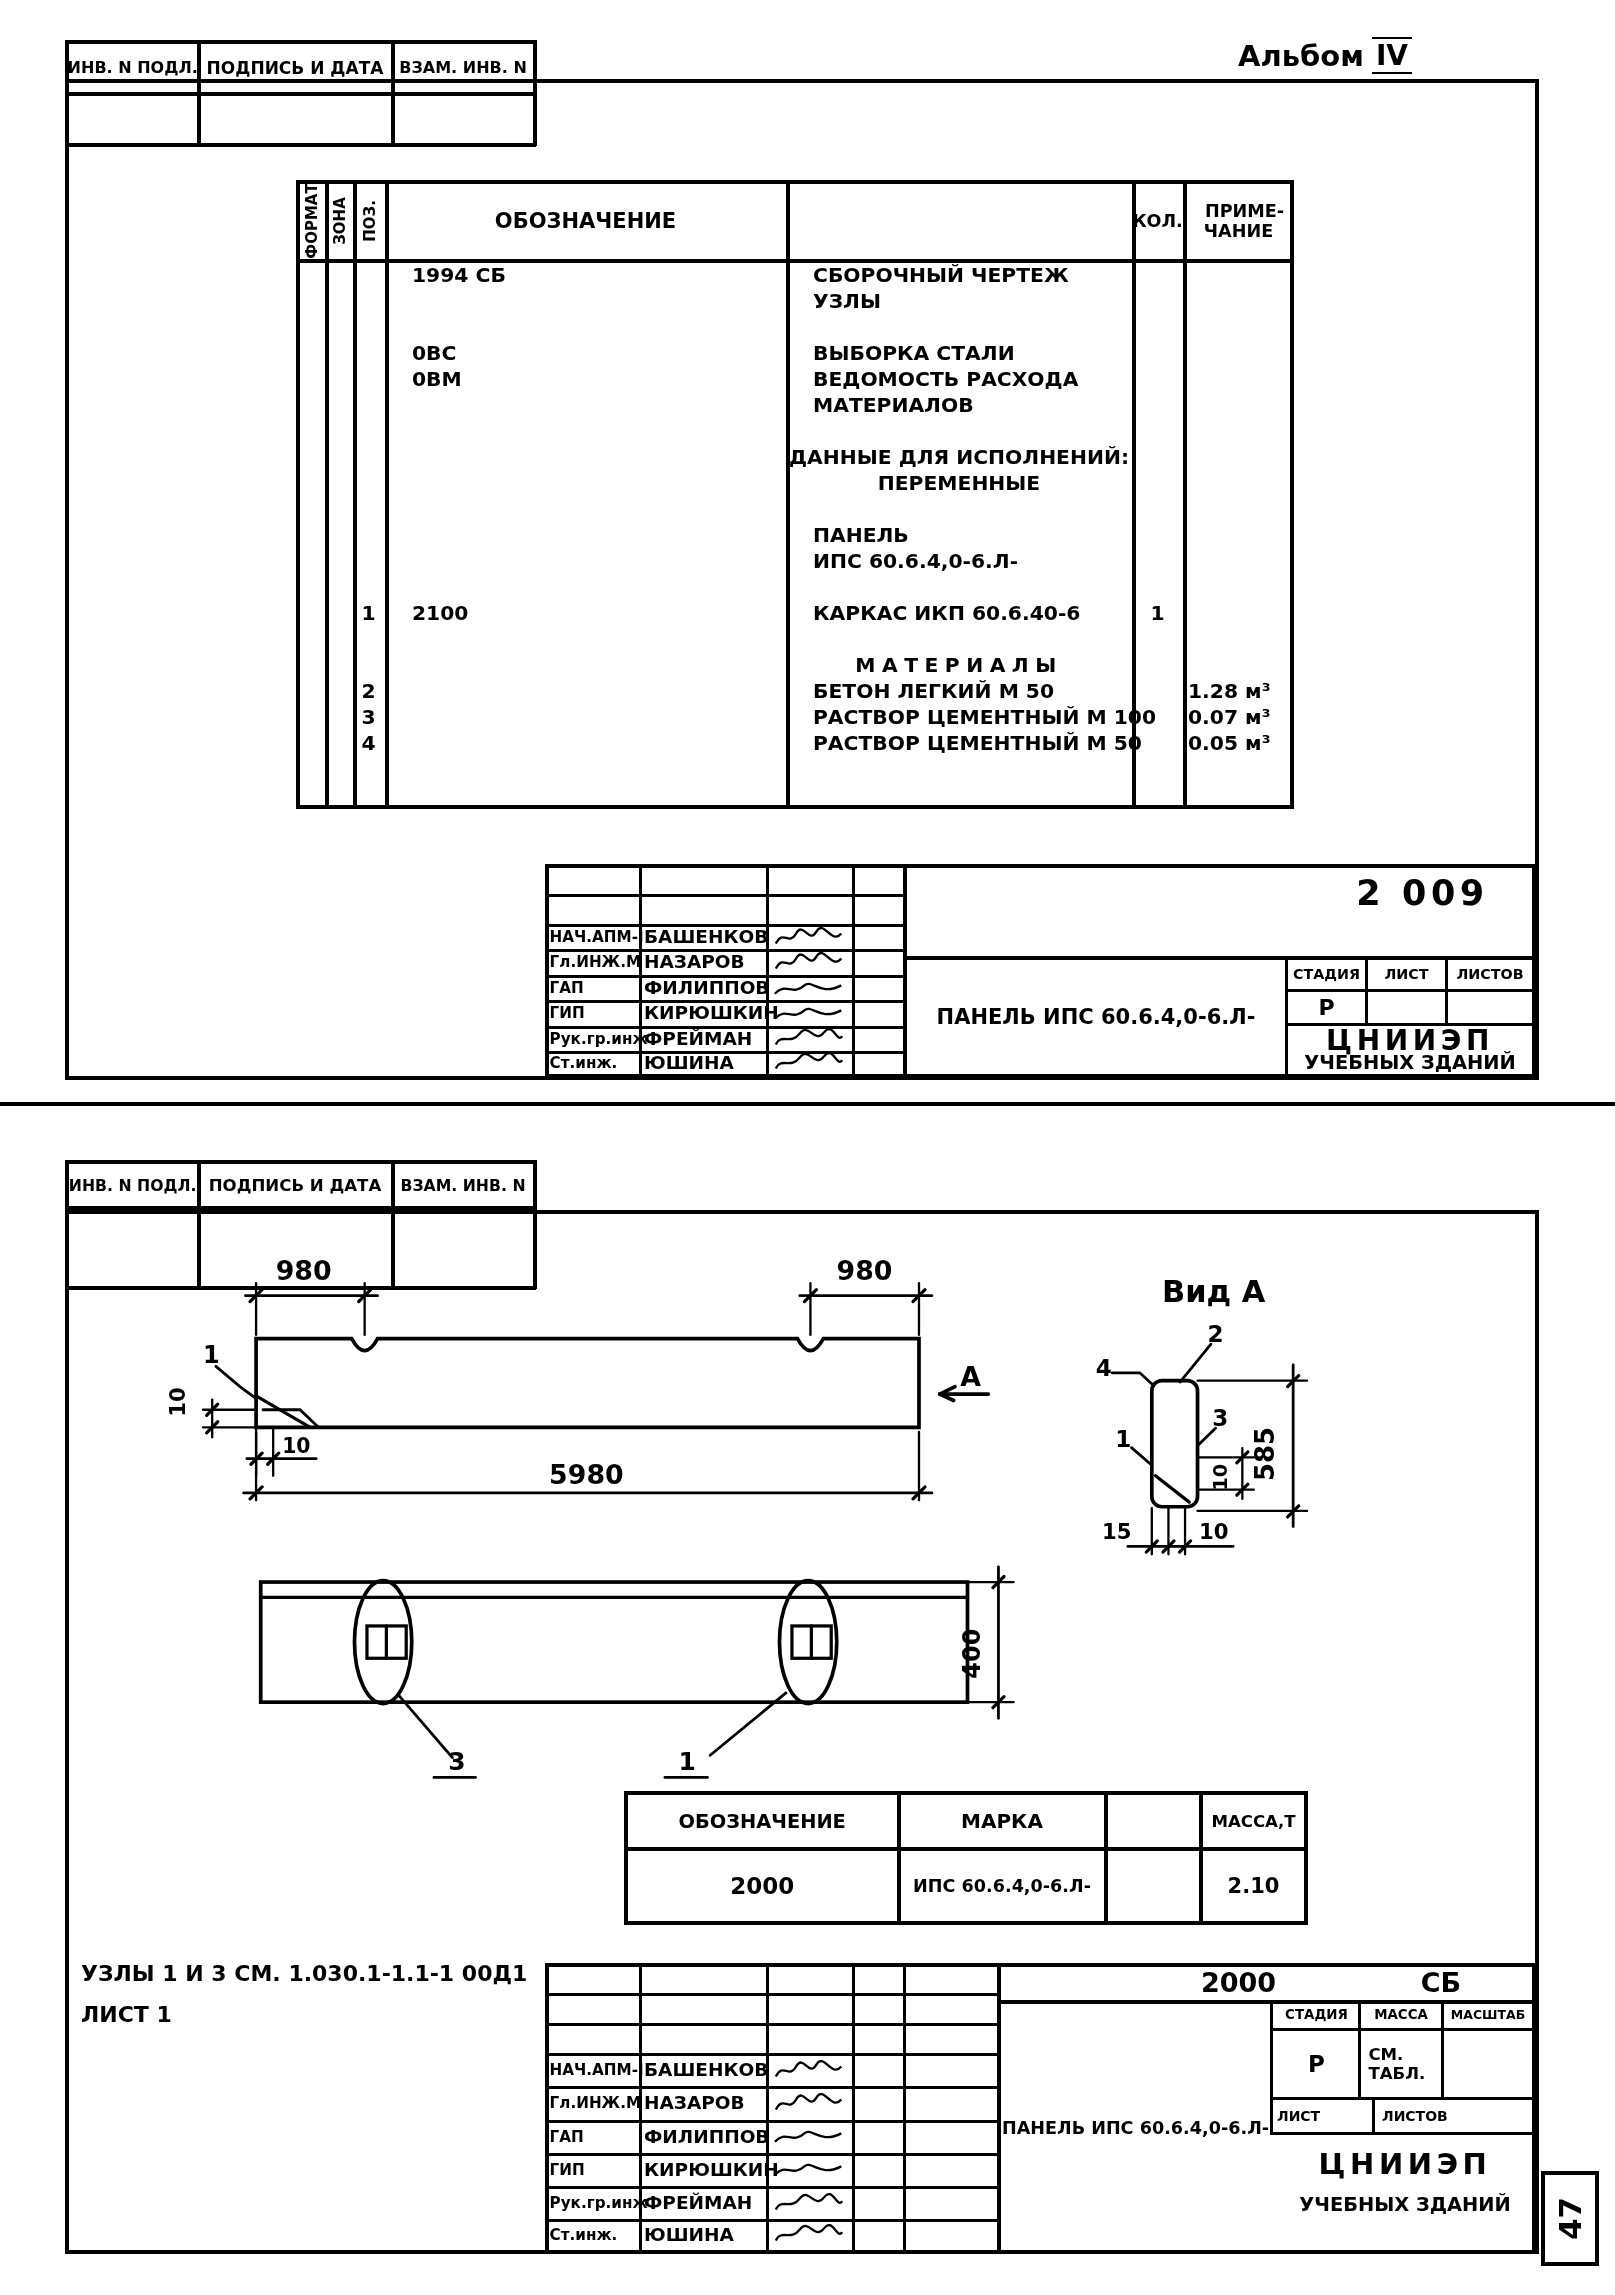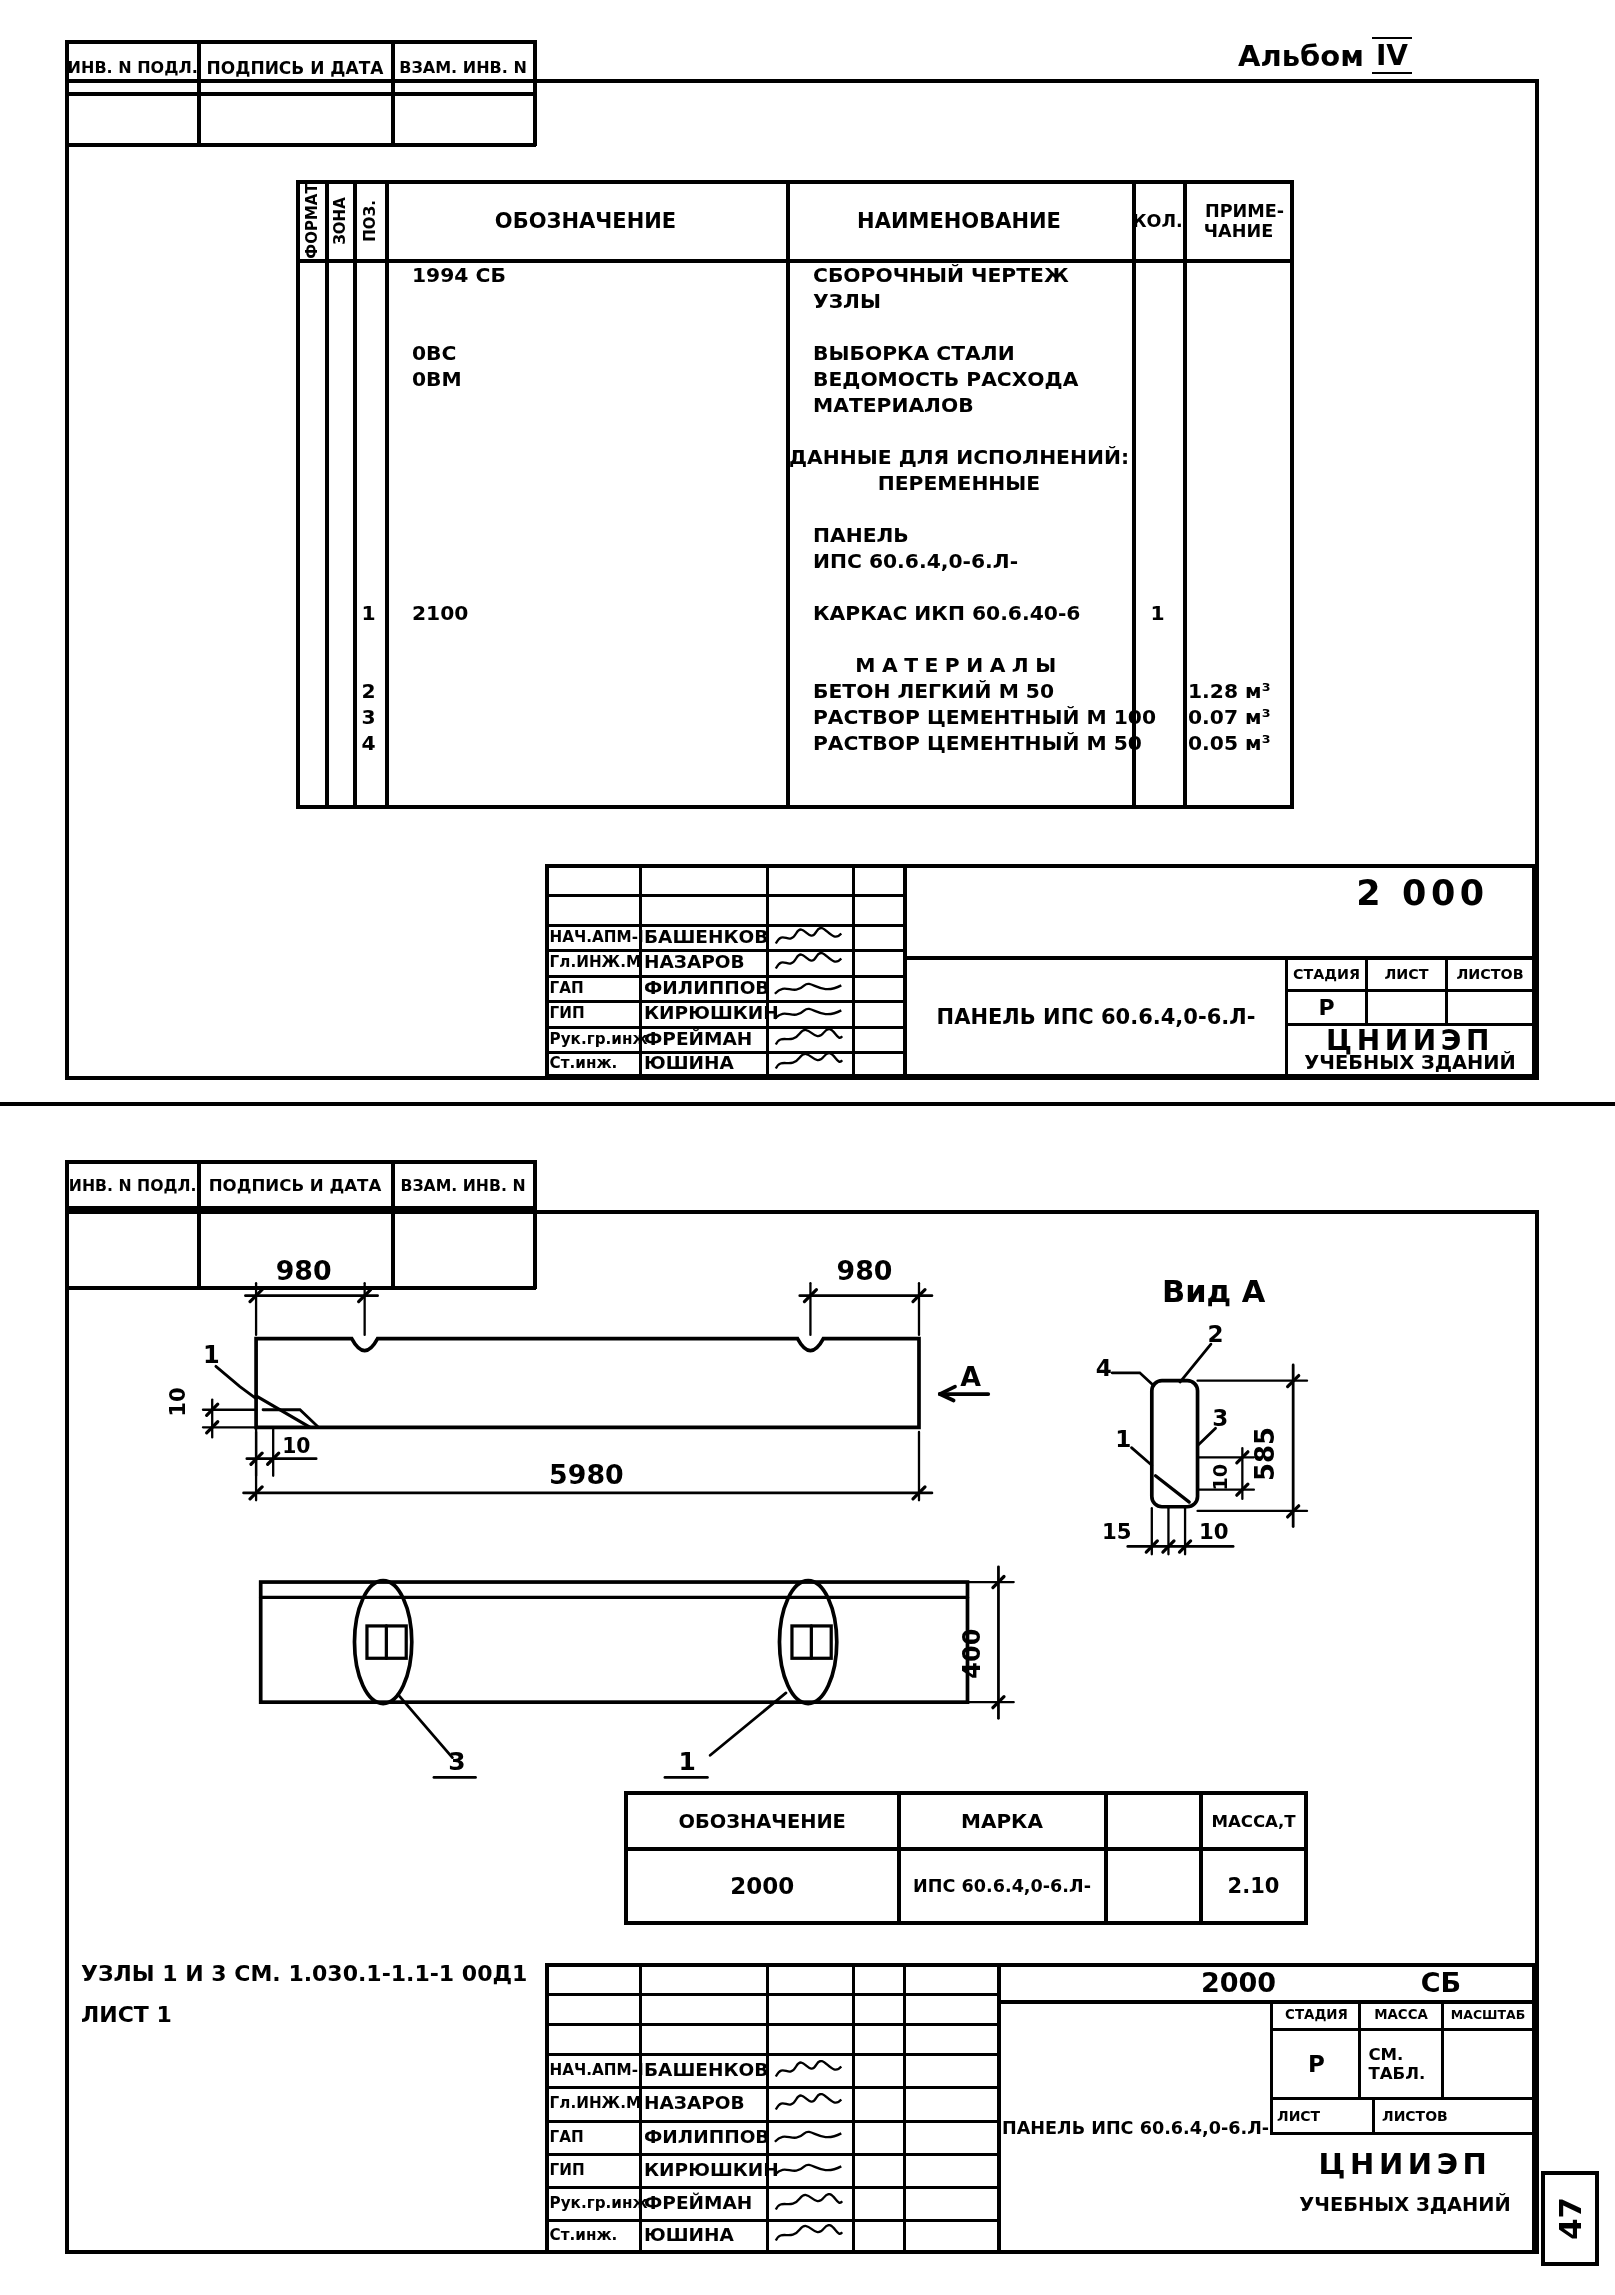--- a/index.html
+++ b/index.html
@@ -71,21 +71,20 @@
     <span class="cell" style="left:0;top:3.7px;width:30.5px;height:75px;">
         <i class="vtext" style="font-style:normal;font-size:15px;">ФОРМАТ</i>
       </span>
     <span class="cell" style="left:29px;top:3.7px;width:30.5px;height:75px;">
         <i class="vtext" style="font-style:normal;font-size:15px;">ЗОНА</i>
       </span>
     <span class="cell" style="left:57px;top:3.7px;width:33px;height:75px;">
         <i class="vtext" style="font-style:normal;font-size:15px;">ПОЗ.</i>
       </span>
     <span class="cell" style="left:89px;top:3.7px;width:401px;height:75px;font-size:21px;">ОБОЗНАЧЕНИЕ</span>
-    <span class="cell" style="left:490px;top:3.7px;width:346px;height:75px;font-size:21px;">НАИМЕНОВАНИЕ</span>
     <span class="cell" style="left:836px;top:3.7px;width:51px;height:75px;font-size:17.6px;">КОЛ.</span>
     <span class="cell col" style="left:887px;top:3.7px;width:111px;height:75px;font-size:17.6px;">
         <i style="font-style:normal;margin-left:12px;">ПРИМЕ-</i>
         <i style="font-style:normal;">ЧАНИЕ</i>
       </span>
 
     <div class="spec-rows">
       <div class="spec-row">
           <span class="sc des">1994 СБ</span>
           <span class="sc nm">СБОРОЧНЫЙ ЧЕРТЕЖ</span>
@@ -164,21 +163,21 @@
     <div class="line" style="left:0;top:136px;width:362px;height:3.2px;"></div>
     <div class="line" style="left:0;top:162px;width:362px;height:3.2px;"></div>
     <div class="line" style="left:0;top:187px;width:362px;height:3.2px;"></div>
     <div class="line" style="left:358px;top:92px;width:632px;height:3.7px;"></div>
     <div class="line" style="left:740px;top:92px;width:3.2px;height:121px;"></div>
     <div class="line" style="left:740px;top:125px;width:251px;height:3.2px;"></div>
     <div class="line" style="left:740px;top:159px;width:251px;height:3.2px;"></div>
     <div class="line" style="left:820px;top:92px;width:3.2px;height:70px;"></div>
     <div class="line" style="left:900px;top:92px;width:3.2px;height:70px;"></div>
 
-    <span class="cell" style="left:776px;top:7px;width:203px;height:44px;font-size:35px;letter-spacing:4.6px;">2 000</span>
+    <span class="cell" style="left:776px;top:7px;width:203px;height:44px;font-size:35px;letter-spacing:4.6px;">2 009</span>
     <span class="cell" style="left:362px;top:96px;width:378px;height:114px;font-size:21px;">ПАНЕЛЬ ИПС 60.6.4,0-6.Л-</span>
     <span class="cell" style="left:743px;top:95px;width:77px;height:30px;font-size:14.3px;">СТАДИЯ</span>
     <span class="cell" style="left:823px;top:95px;width:77px;height:30px;font-size:14.3px;">ЛИСТ</span>
     <span class="cell" style="left:903px;top:95px;width:84px;height:30px;font-size:14.3px;">ЛИСТОВ</span>
     <span class="cell" style="left:743px;top:128px;width:77px;height:31px;font-size:22px;">Р</span>
     <span class="cell" style="left:743px;top:163px;width:244px;height:27px;font-size:28px;letter-spacing:4.6px;">ЦНИИЭП</span>
     <span class="cell" style="left:743px;top:187px;width:244px;height:23px;font-size:19.4px;">УЧЕБНЫХ ЗДАНИЙ</span>
 
     <span class="cell start" style="left:4.6px;top:60px;width:88px;height:25.4px;font-size:15.2px;">НАЧ.АПМ-I</span>
     <span class="cell start" style="left:99px;top:60px;width:120px;height:25.4px;font-size:18.5px;">БАШЕНКОВ</span>

